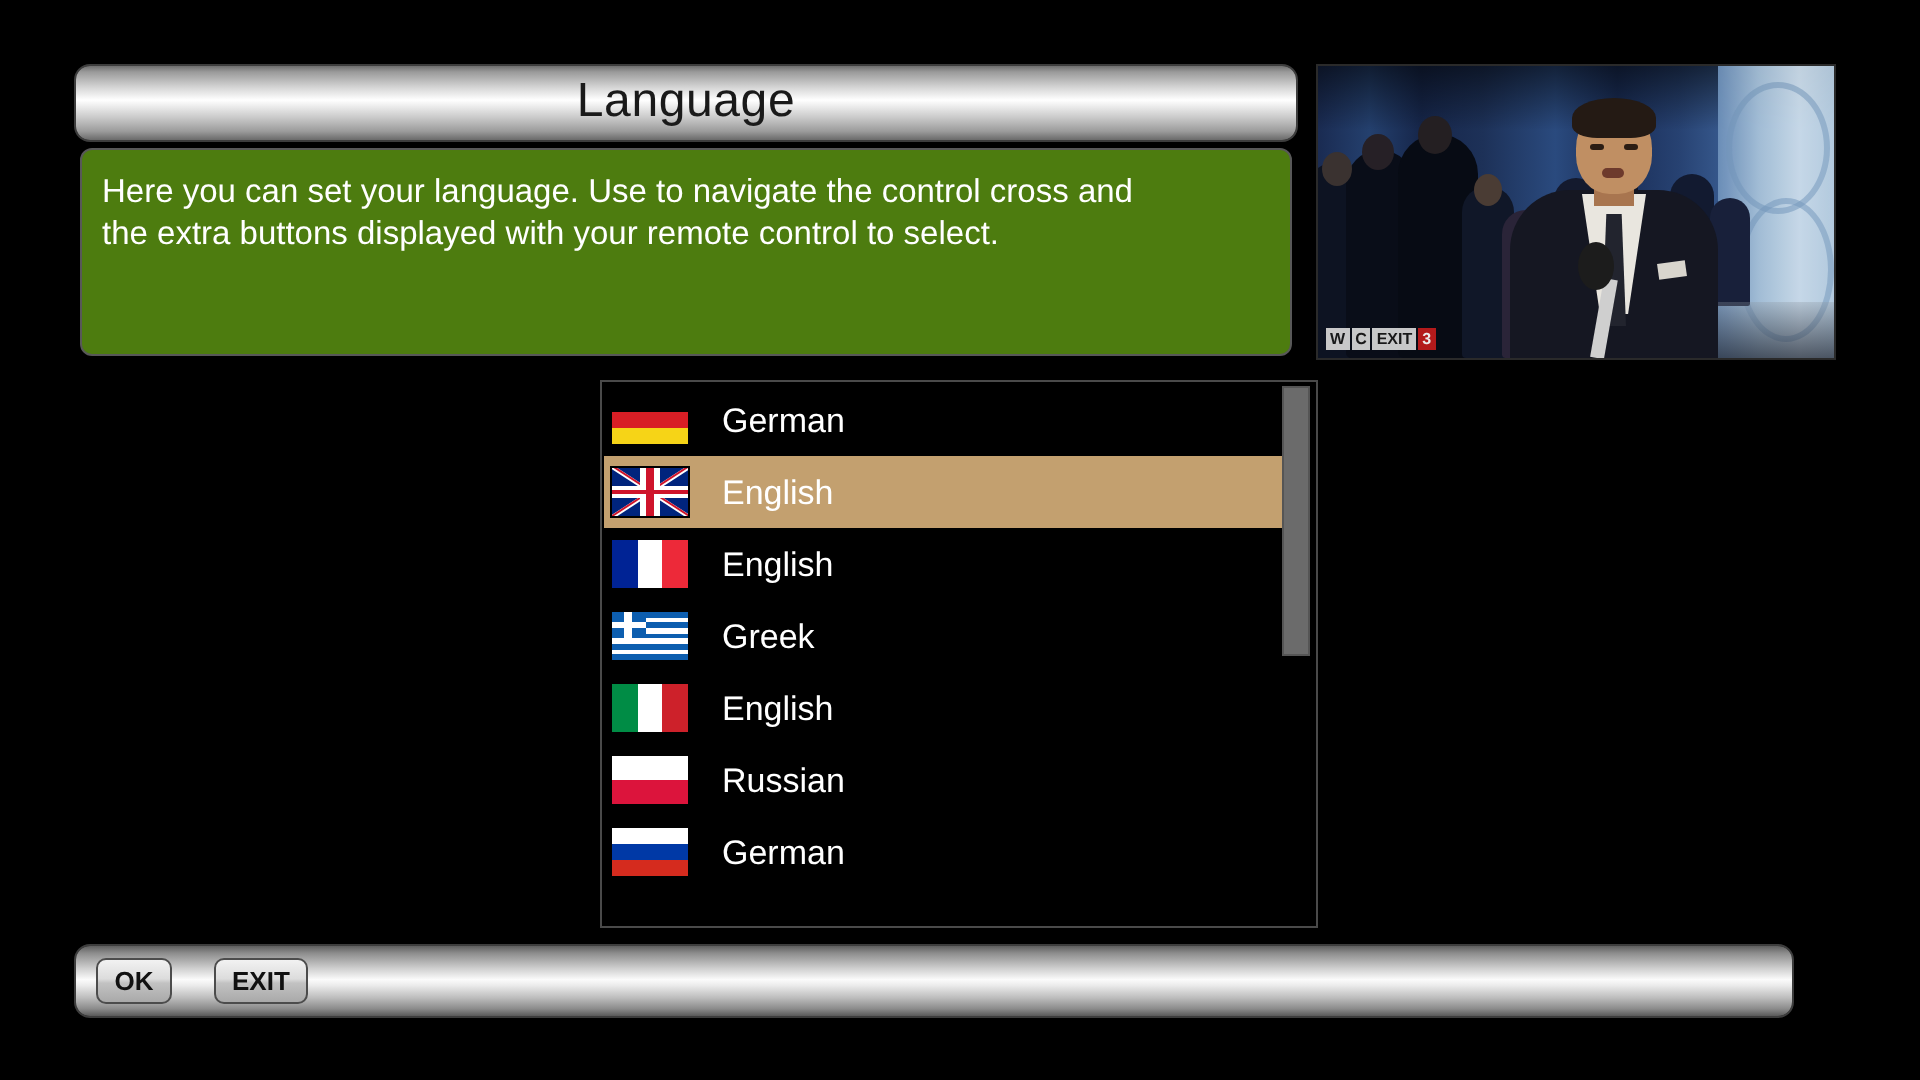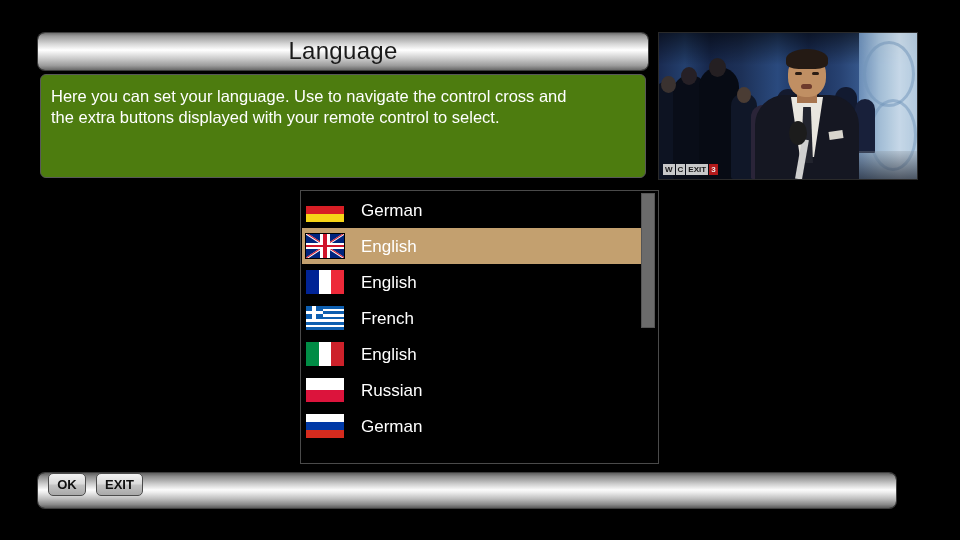--- a/index.html
+++ b/index.html
@@ -398,24 +398,24 @@
         #5e5e5e 0%,
         #8c8c8c 10%,
         #cfcfcf 32%,
         #fbfbfb 48%,
         #ececec 56%,
         #bdbdbd 74%,
         #8a8a8a 90%,
         #5a5a5a 100%);
     box-shadow: 0 0 0 1px #3d3d3d;
     display: flex;
-    align-items: flex-start;
+    align-items: center;
     padding-left: 10px;
     box-sizing: border-box;
-    gap: 10px;
+    gap: 21px;
   }
   .soft-btn {
     height: 23px;
     min-width: 38px;
     padding: 0 8px;
     border-radius: 5px;
     border: 1px solid #4c4c4c;
     background: linear-gradient(to bottom, #f2f2f2 0%, #dcdcdc 45%, #c2c2c2 55%, #a9a9a9 100%);
     display: flex;
     align-items: center;
@@ -523,21 +523,21 @@
           <div class="flag flag-gr">
             <span class="s" style="top:0"></span>
             <span class="s" style="top:22.2%"></span>
             <span class="s" style="top:44.4%"></span>
             <span class="s" style="top:66.6%"></span>
             <span class="s" style="top:88.8%"></span>
             <span class="canton"></span>
             <span class="cx-h"></span>
             <span class="cx-v"></span>
           </div>
-          <div class="lang-label">French</div>
+          <div class="lang-label">Greek</div>
         </div>
         <div class="lang-row">
           <div class="flag flag-it">
             <span class="vband v1"></span>
             <span class="vband v2"></span>
             <span class="vband v3"></span>
           </div>
           <div class="lang-label">English</div>
         </div>
         <div class="lang-row">

